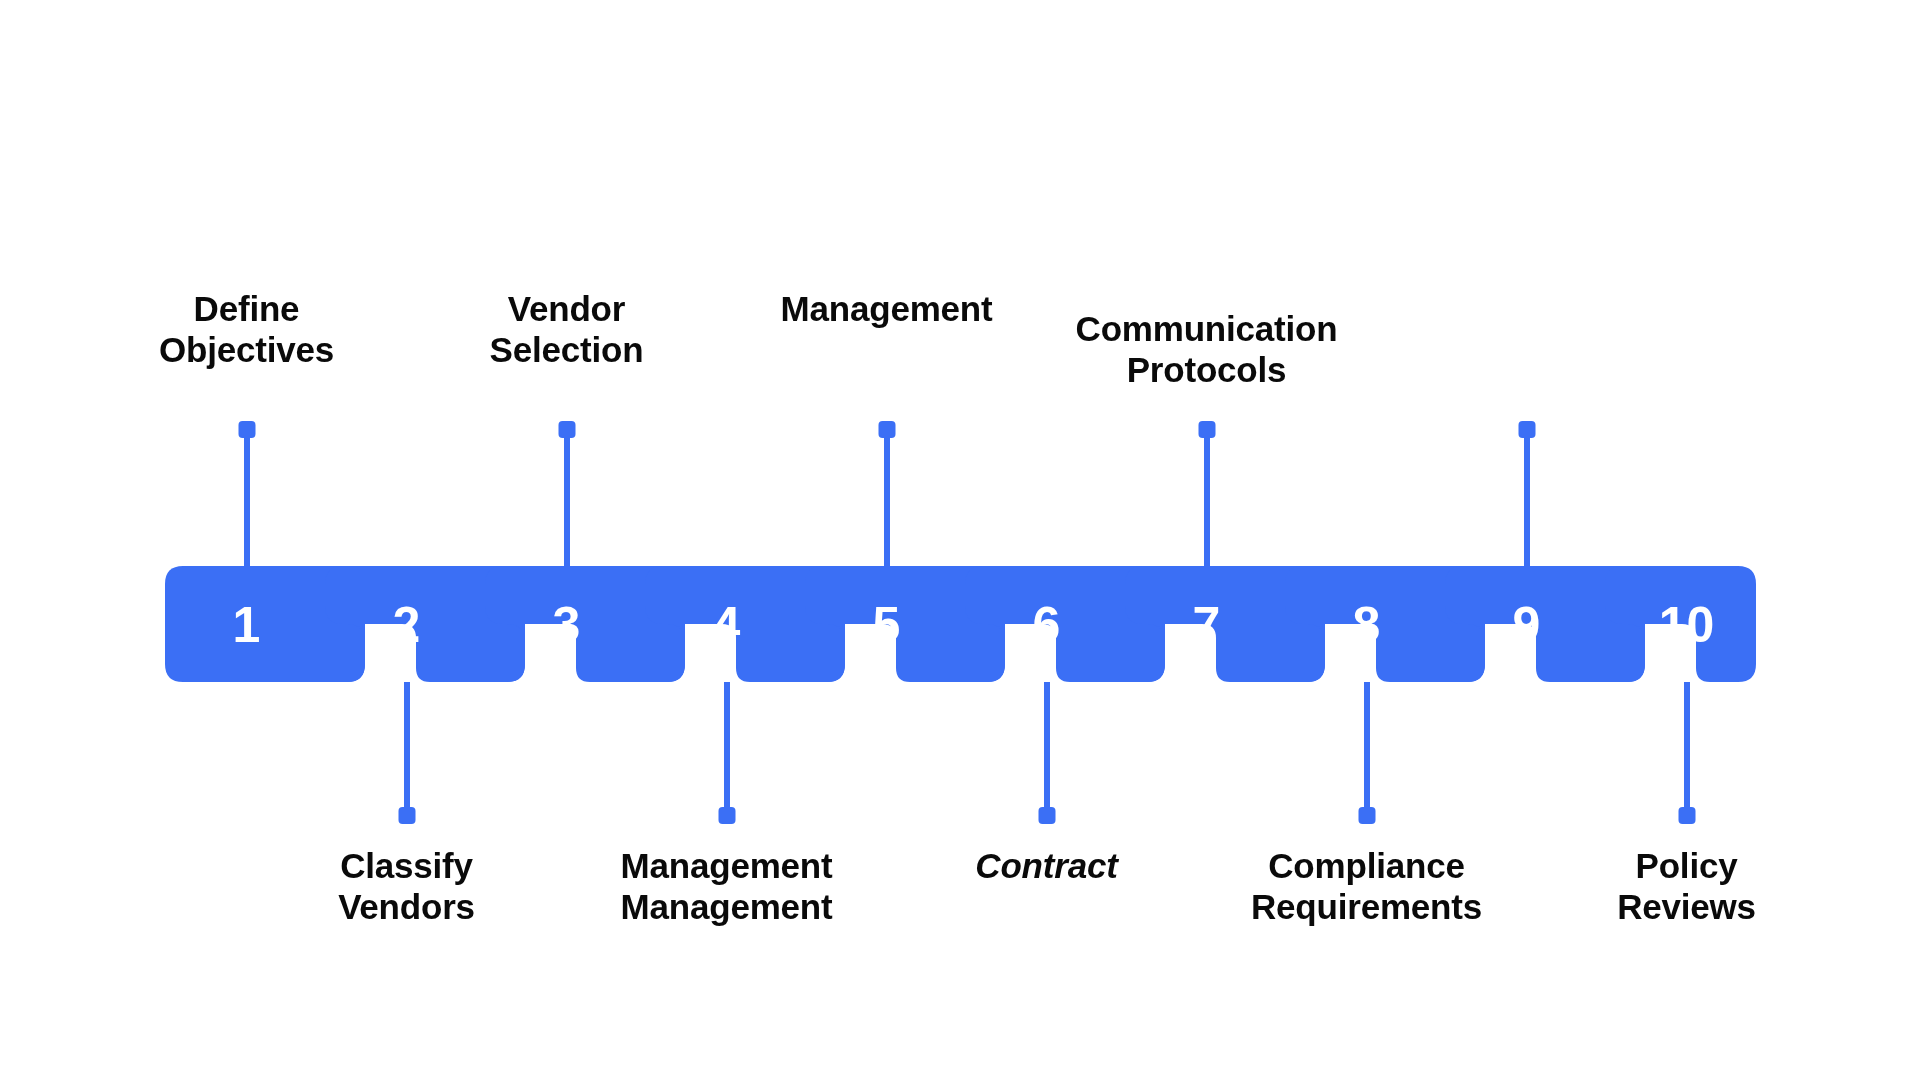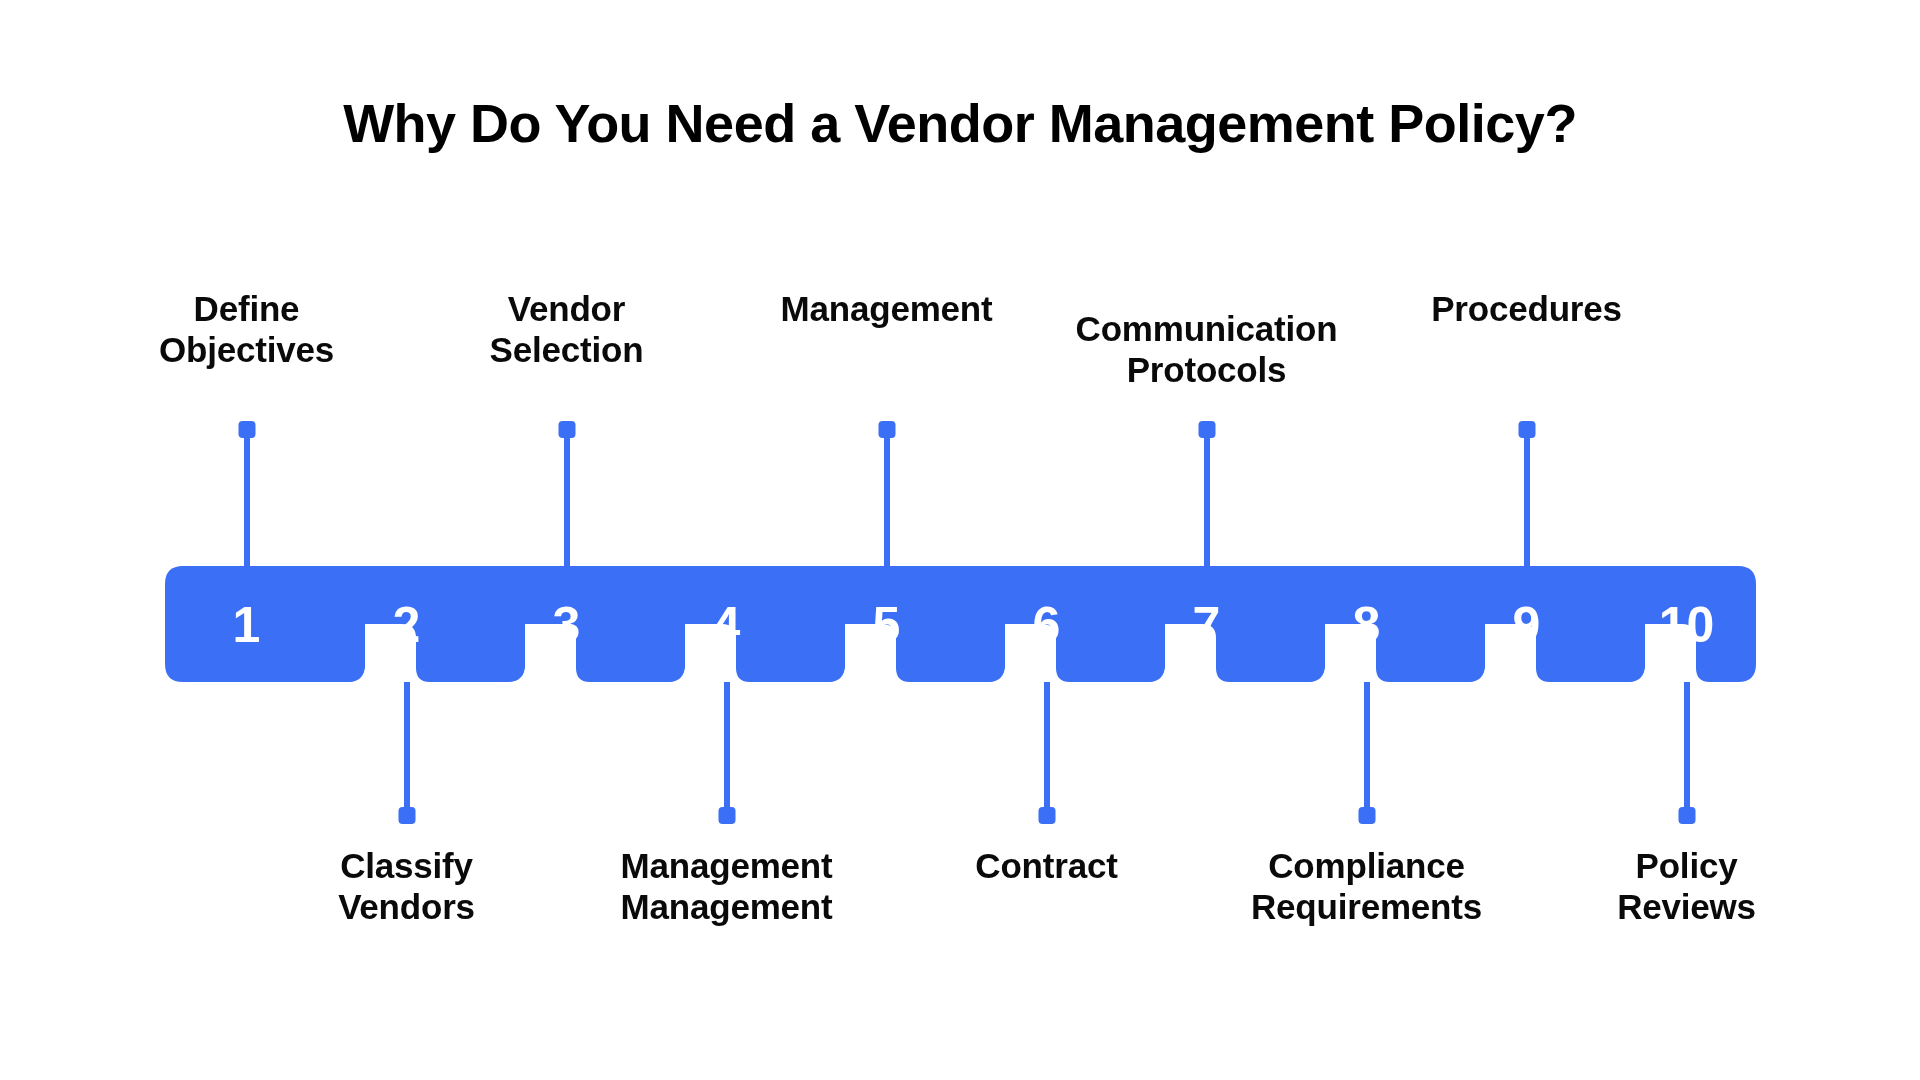--- a/index.html
+++ b/index.html
@@ -87,21 +87,20 @@
     text-align: center;
     transform: translate(-50%, -50%);
     letter-spacing: 0px;
   }
 </style>
 </head>
 <body>
 
 <div id="infographic">
 
-  <div class="title">Why Do You Need a Vendor Management Policy?</div>
 
   <svg id="band" viewBox="0 0 1920 1080" width="1920" height="1080" xmlns="http://www.w3.org/2000/svg" aria-hidden="true">
       <path d="M 183 566 L 347 566 Q 365 566 365 584 L 365 664 Q 365 682 347 682 L 183 682 Q 165 682 165 664 L 165 584 Q 165 566 183 566 Z" fill="#3B6FF5"></path>
       <path d="M 316 624 L 347 624 Q 365 624 365 642 L 365 664 Q 365 682 347 682 L 316 682 Z" fill="#3B6FF5"></path>
       <path d="M 343 566 L 507 566 Q 525 566 525 584 L 525 664 Q 525 682 507 682 L 430 682 Q 416 682 416 668 L 416 638 Q 416 624 402 624 L 343 624 Q 325 624 325 606 L 325 584 Q 325 566 343 566 Z" fill="#3B6FF5"></path>
       <path d="M 476 624 L 507 624 Q 525 624 525 642 L 525 664 Q 525 682 507 682 L 476 682 Z" fill="#3B6FF5"></path>
       <path d="M 503 566 L 667 566 Q 685 566 685 584 L 685 664 Q 685 682 667 682 L 590 682 Q 576 682 576 668 L 576 638 Q 576 624 562 624 L 503 624 Q 485 624 485 606 L 485 584 Q 485 566 503 566 Z" fill="#3B6FF5"></path>
       <path d="M 636 624 L 667 624 Q 685 624 685 642 L 685 664 Q 685 682 667 682 L 636 682 Z" fill="#3B6FF5"></path>
       <path d="M 663 566 L 827 566 Q 845 566 845 584 L 845 664 Q 845 682 827 682 L 750 682 Q 736 682 736 668 L 736 638 Q 736 624 722 624 L 663 624 Q 645 624 645 606 L 645 584 Q 645 566 663 566 Z" fill="#3B6FF5"></path>
       <path d="M 796 624 L 827 624 Q 845 624 845 642 L 845 664 Q 845 682 827 682 L 796 682 Z" fill="#3B6FF5"></path>
@@ -155,21 +154,21 @@
       <div class="connector up" style="left: 883.5px; top: 425px; height: 141px;">
         <div class="cap"></div>
       </div>
       <div class="label top" style="top: 288px; left: 626.5px; width: 520px;">
         <span class="l2">Management</span>
       </div>
       <div class="tile-num" style="left: 1046.5px; top: 625px;">6</div>
       <div class="connector down" style="left: 1043.5px; top: 682px; height: 138px;">
         <div class="cap"></div>
       </div>
-      <div class="label bottom" style="top: 845px; left: 786.5px; width: 520px;">
+      <div class="label bottom" style="top: 845px; left: 786.5px; width: 520px; font-style: italic;">
         <span class="l1">Contract</span>
       </div>
       <div class="tile-num" style="left: 1206.5px; top: 625px;">7</div>
       <div class="connector up" style="left: 1203.5px; top: 425px; height: 141px;">
         <div class="cap"></div>
       </div>
       <div class="label top" style="top: 288px; left: 946.5px; width: 520px; margin-top: 20px;">
         <span class="l1">Communication</span>
         <span class="l2">Protocols</span>
       </div>
@@ -179,21 +178,20 @@
       </div>
       <div class="label bottom" style="top: 845px; left: 1106.5px; width: 520px;">
         <span class="l1">Compliance</span>
         <span class="l2">Requirements</span>
       </div>
       <div class="tile-num" style="left: 1526.5px; top: 625px;">9</div>
       <div class="connector up" style="left: 1523.5px; top: 425px; height: 141px;">
         <div class="cap"></div>
       </div>
       <div class="label top" style="top: 288px; left: 1266.5px; width: 520px;">
-        <span class="l2">Procedures</span>
       </div>
       <div class="tile-num" style="left: 1686.5px; top: 625px;">10</div>
       <div class="connector down" style="left: 1683.5px; top: 682px; height: 138px;">
         <div class="cap"></div>
       </div>
       <div class="label bottom" style="top: 845px; left: 1426.5px; width: 520px;">
         <span class="l1">Policy</span>
         <span class="l2">Reviews</span>
       </div>
     </div>

